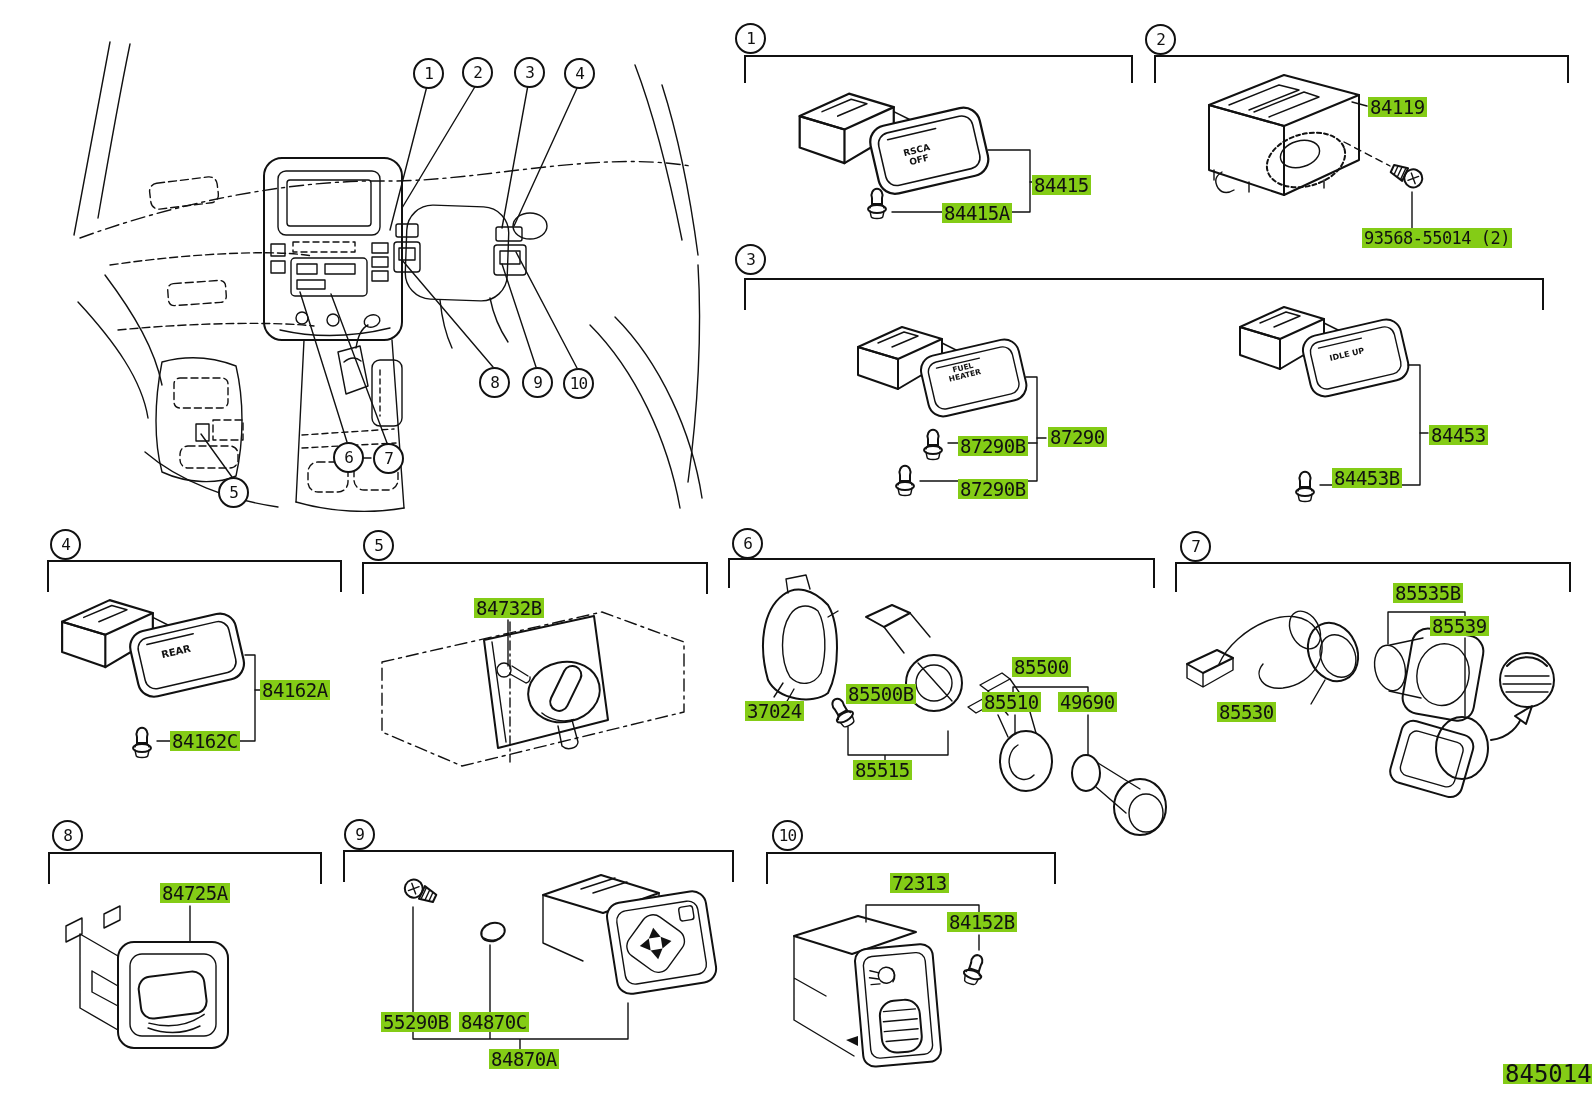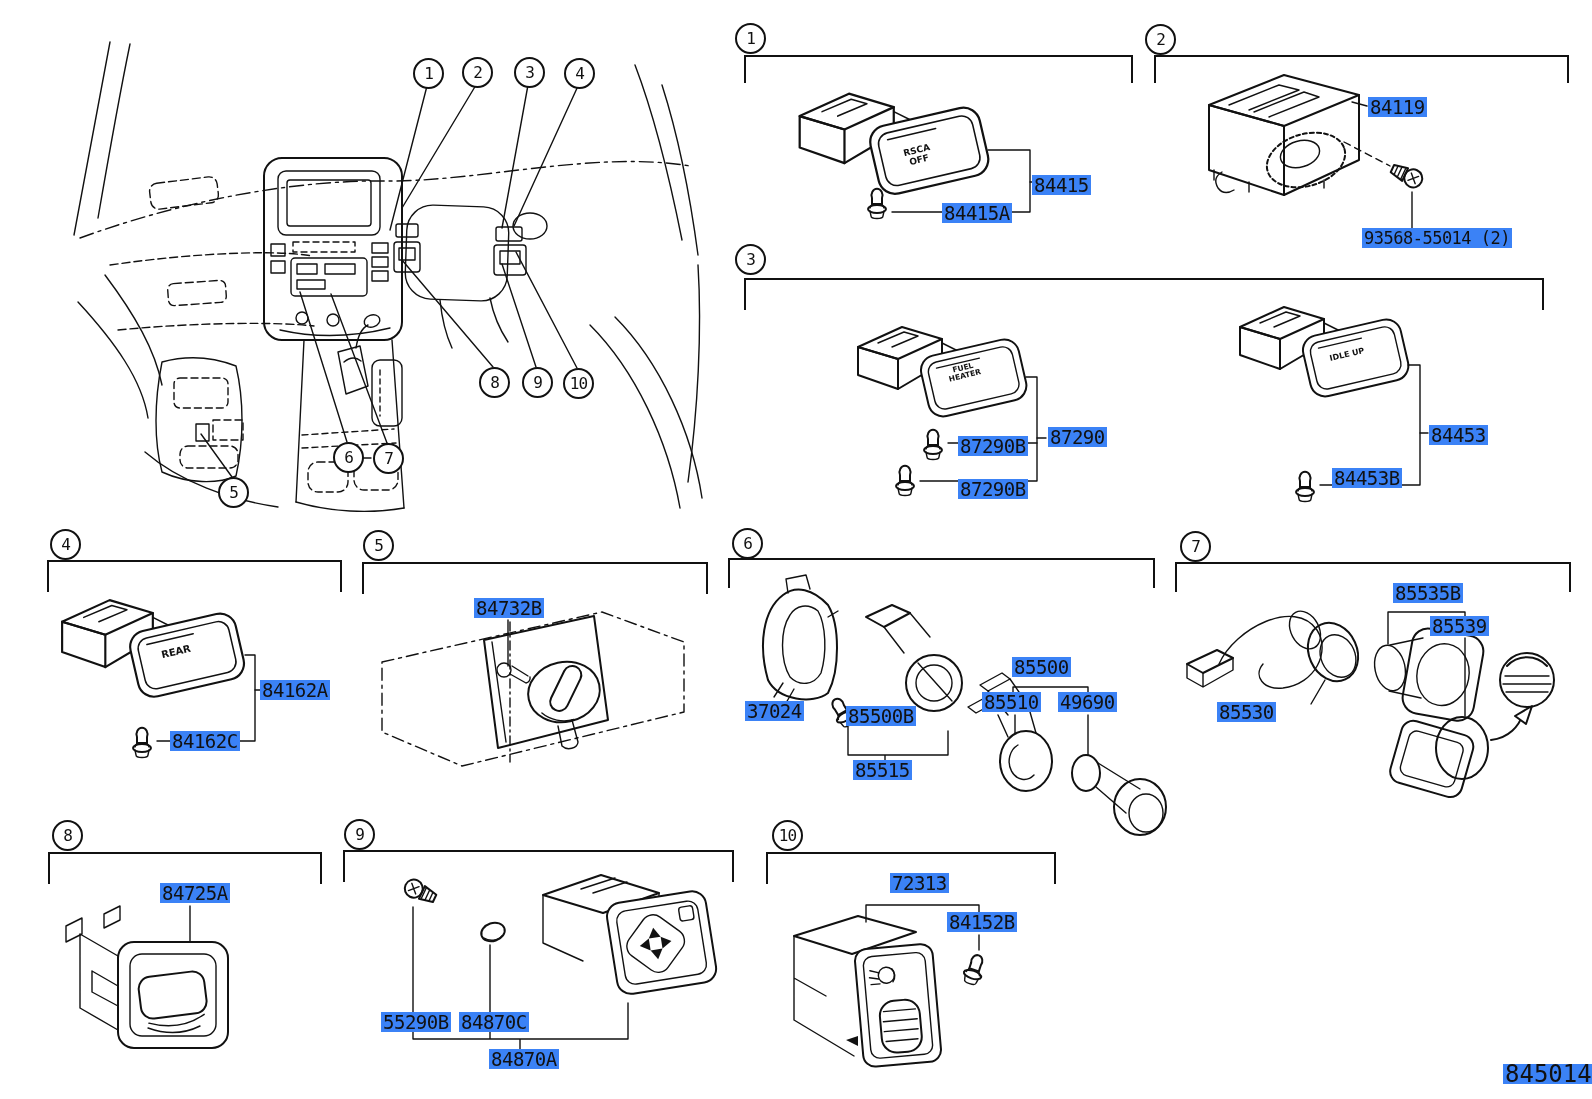--- a/index.html
+++ b/index.html
@@ -1,19 +1,19 @@
 <!DOCTYPE html>
 <html><head>
 <meta charset="utf-8">
 <style>
   html,body{margin:0;padding:0;background:#fff}
   body{position:relative;width:1592px;height:1099px;overflow:hidden;
        font-family:"DejaVu Sans Mono",monospace;color:#111}
   .lbl{position:absolute;font-size:19px;line-height:20px;letter-spacing:-0.5px;
-       background:#3b82f6;padding:0 2px;white-space:nowrap}
+       background:#84cc16;padding:0 2px;white-space:nowrap}
   .lbl.sm{font-size:17px}
   .circ{position:absolute;width:27px;height:27px;border:2.2px solid #111;border-radius:50%;
         background:#fff;display:flex;align-items:center;justify-content:center;
         font-size:16px;line-height:16px;letter-spacing:-1px;z-index:5}
   .brk{position:absolute;border-top:2.2px solid #111;border-left:2.2px solid #111;
        border-right:2.2px solid #111}
   .face{position:absolute;font-family:"DejaVu Sans",sans-serif;font-weight:bold;
         text-align:center;color:#111;z-index:4}
   .fig-code{position:absolute;font-size:24px;letter-spacing:0}
   svg{position:absolute;overflow:visible}
@@ -388,21 +388,21 @@
 <div class="lbl sm" style="left:1362px;top:228px">93568-55014 (2)</div>
 <div class="lbl" style="left:1048px;top:427px">87290</div>
 <div class="lbl" style="left:958px;top:436px">87290B</div>
 <div class="lbl" style="left:958px;top:479px">87290B</div>
 <div class="lbl" style="left:1429px;top:425px">84453</div>
 <div class="lbl" style="left:1332px;top:468px">84453B</div>
 <div class="lbl" style="left:260px;top:680px">84162A</div>
 <div class="lbl" style="left:170px;top:731px">84162C</div>
 <div class="lbl" style="left:474px;top:598px">84732B</div>
 <div class="lbl" style="left:745px;top:701px">37024</div>
-<div class="lbl" style="left:846px;top:706px">85500B</div>
+<div class="lbl" style="left:846px;top:684px">85500B</div>
 <div class="lbl" style="left:853px;top:760px">85515</div>
 <div class="lbl" style="left:1012px;top:657px">85500</div>
 <div class="lbl" style="left:982px;top:692px">85510</div>
 <div class="lbl" style="left:1058px;top:692px">49690</div>
 <div class="lbl" style="left:1393px;top:583px">85535B</div>
 <div class="lbl" style="left:1430px;top:616px">85539</div>
 <div class="lbl" style="left:1217px;top:702px">85530</div>
 <div class="lbl" style="left:160px;top:883px">84725A</div>
 <div class="lbl" style="left:381px;top:1012px">55290B</div>
 <div class="lbl" style="left:459px;top:1012px">84870C</div>

